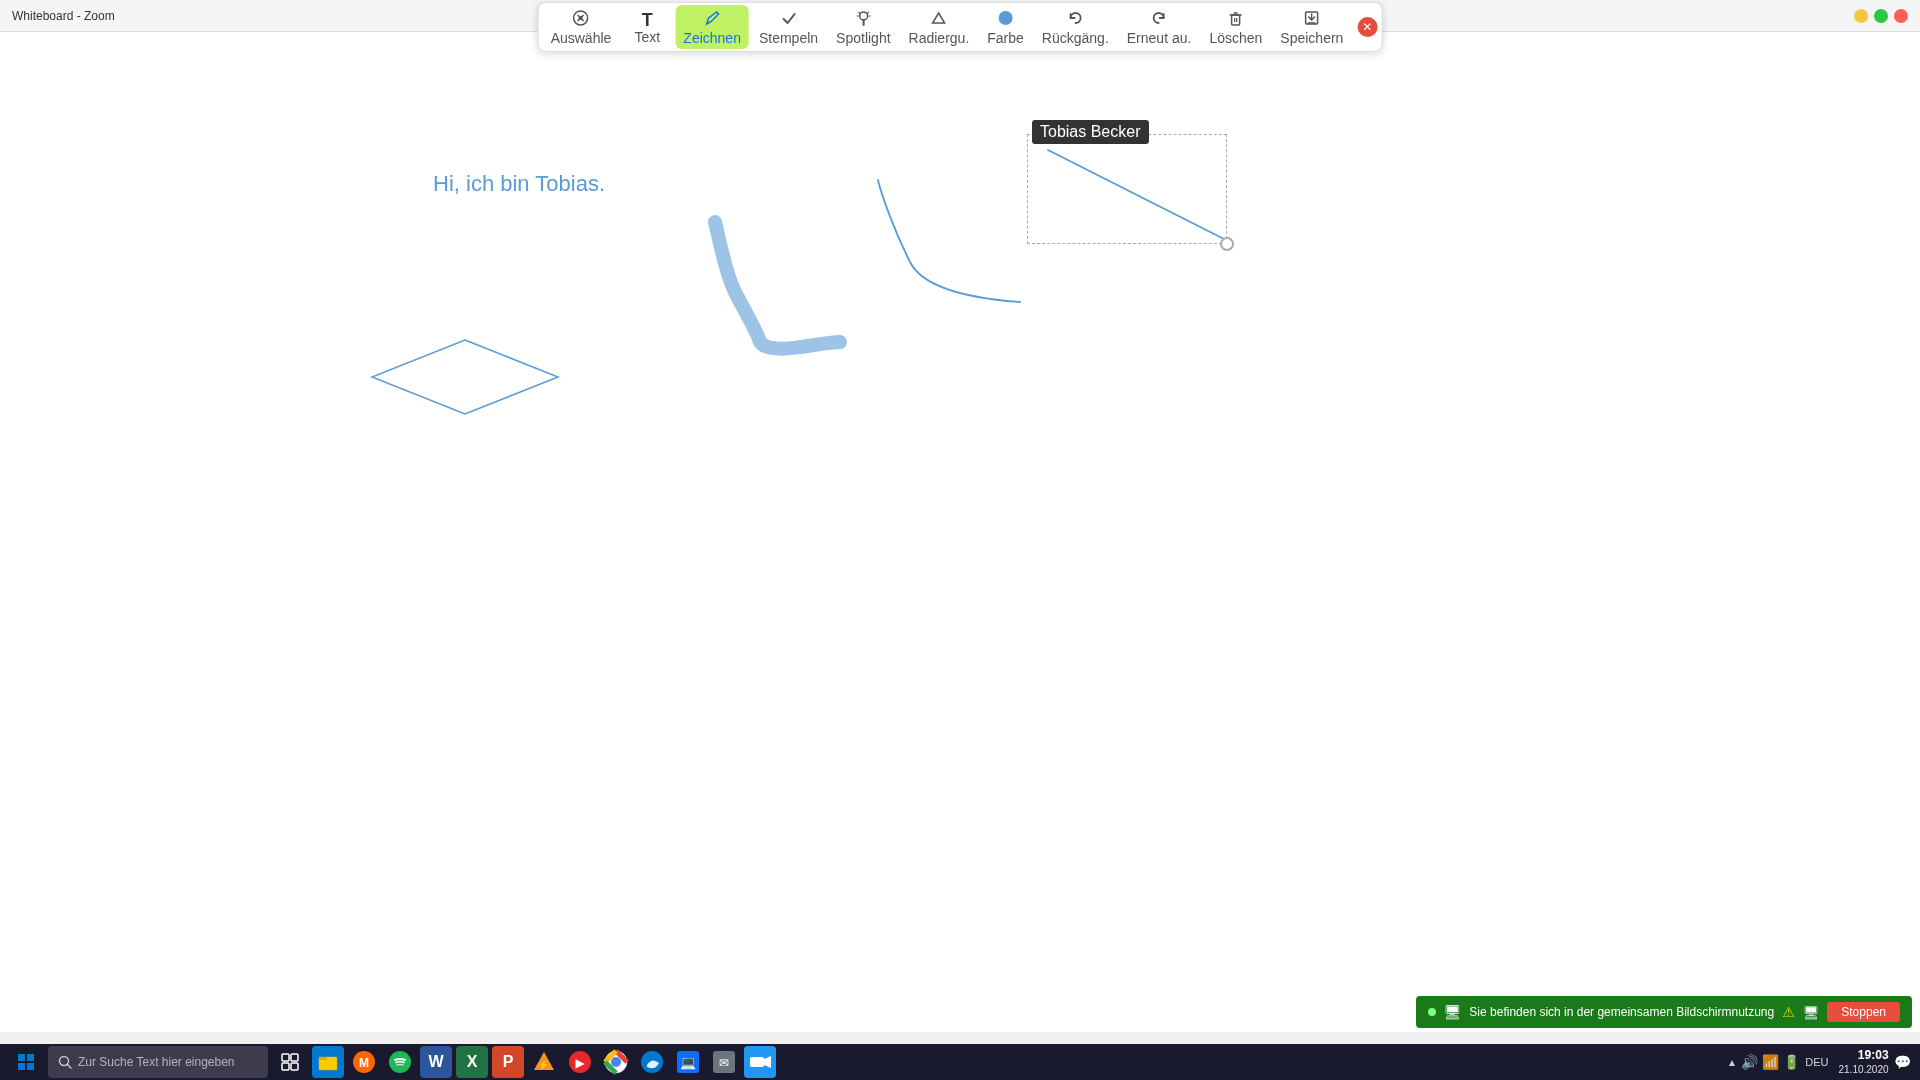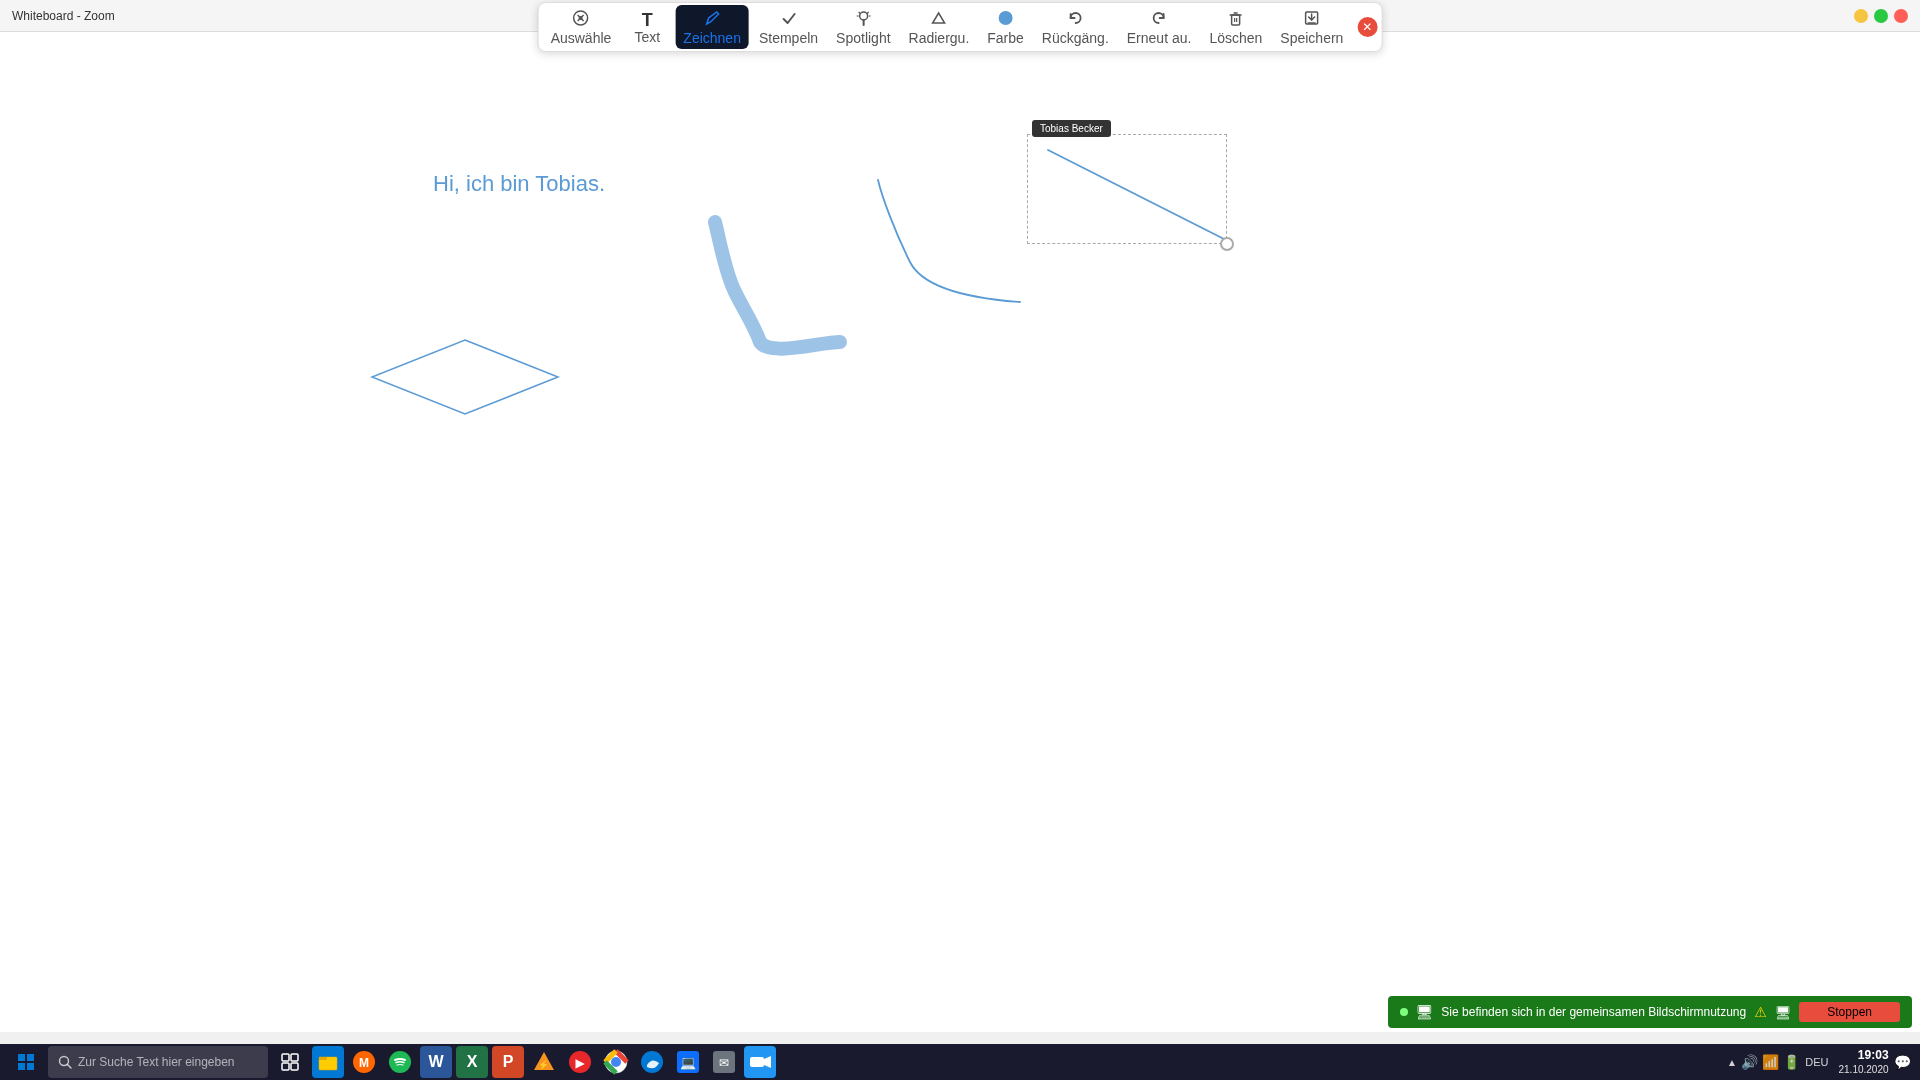--- a/index.html
+++ b/index.html
@@ -66,21 +66,21 @@
       cursor: pointer;
       min-width: 52px;
       height: 44px;
       border: none;
       background: transparent;
       font-size: 10px;
       color: #555;
       gap: 1px;
     }
     .toolbar-btn.active {
-      background: #0f172a;
+      background: #bef264;
       color: #1a73e8;
     }
     .toolbar-btn .icon-wrap {
       font-size: 16px;
       line-height: 1;
     }
     .toolbar-btn .btn-label {
       font-size: 14px;
       line-height: 1;
     }
@@ -114,21 +114,21 @@
       width: 100%; height: 100%;
     }
 
     
     #tobias-label {
       position: absolute;
       top: 88px;
       left: 1032px;
       background: #333;
       color: white;
-      font-size: 10px;
+      font-size: 16px;
       padding: 3px 8px;
       border-radius: 3px;
       z-index: 50;
       white-space: nowrap;
     }
 
     
     #selection-box {
       position: absolute;
       top: 102px;
@@ -232,24 +232,24 @@
       font-size: 12px;
       padding: 6px 12px;
       border-radius: 4px;
       display: flex;
       align-items: center;
       gap: 8px;
       z-index: 300;
     }
     #share-banner .stop-btn {
       background: #e74c3c;
-      color: #000000;
+      color: #ffffff;
       border: none;
       border-radius: 3px;
-      padding: 3px 28px;
+      padding: 3px 14px;
       font-size: 12px;
       cursor: pointer;
     }
     #share-banner .green-dot {
       width: 8px; height: 8px;
       border-radius: 50%;
       background: #7fff7f;
     }
     #share-banner .monitor-icon {
       font-size: 14px;

